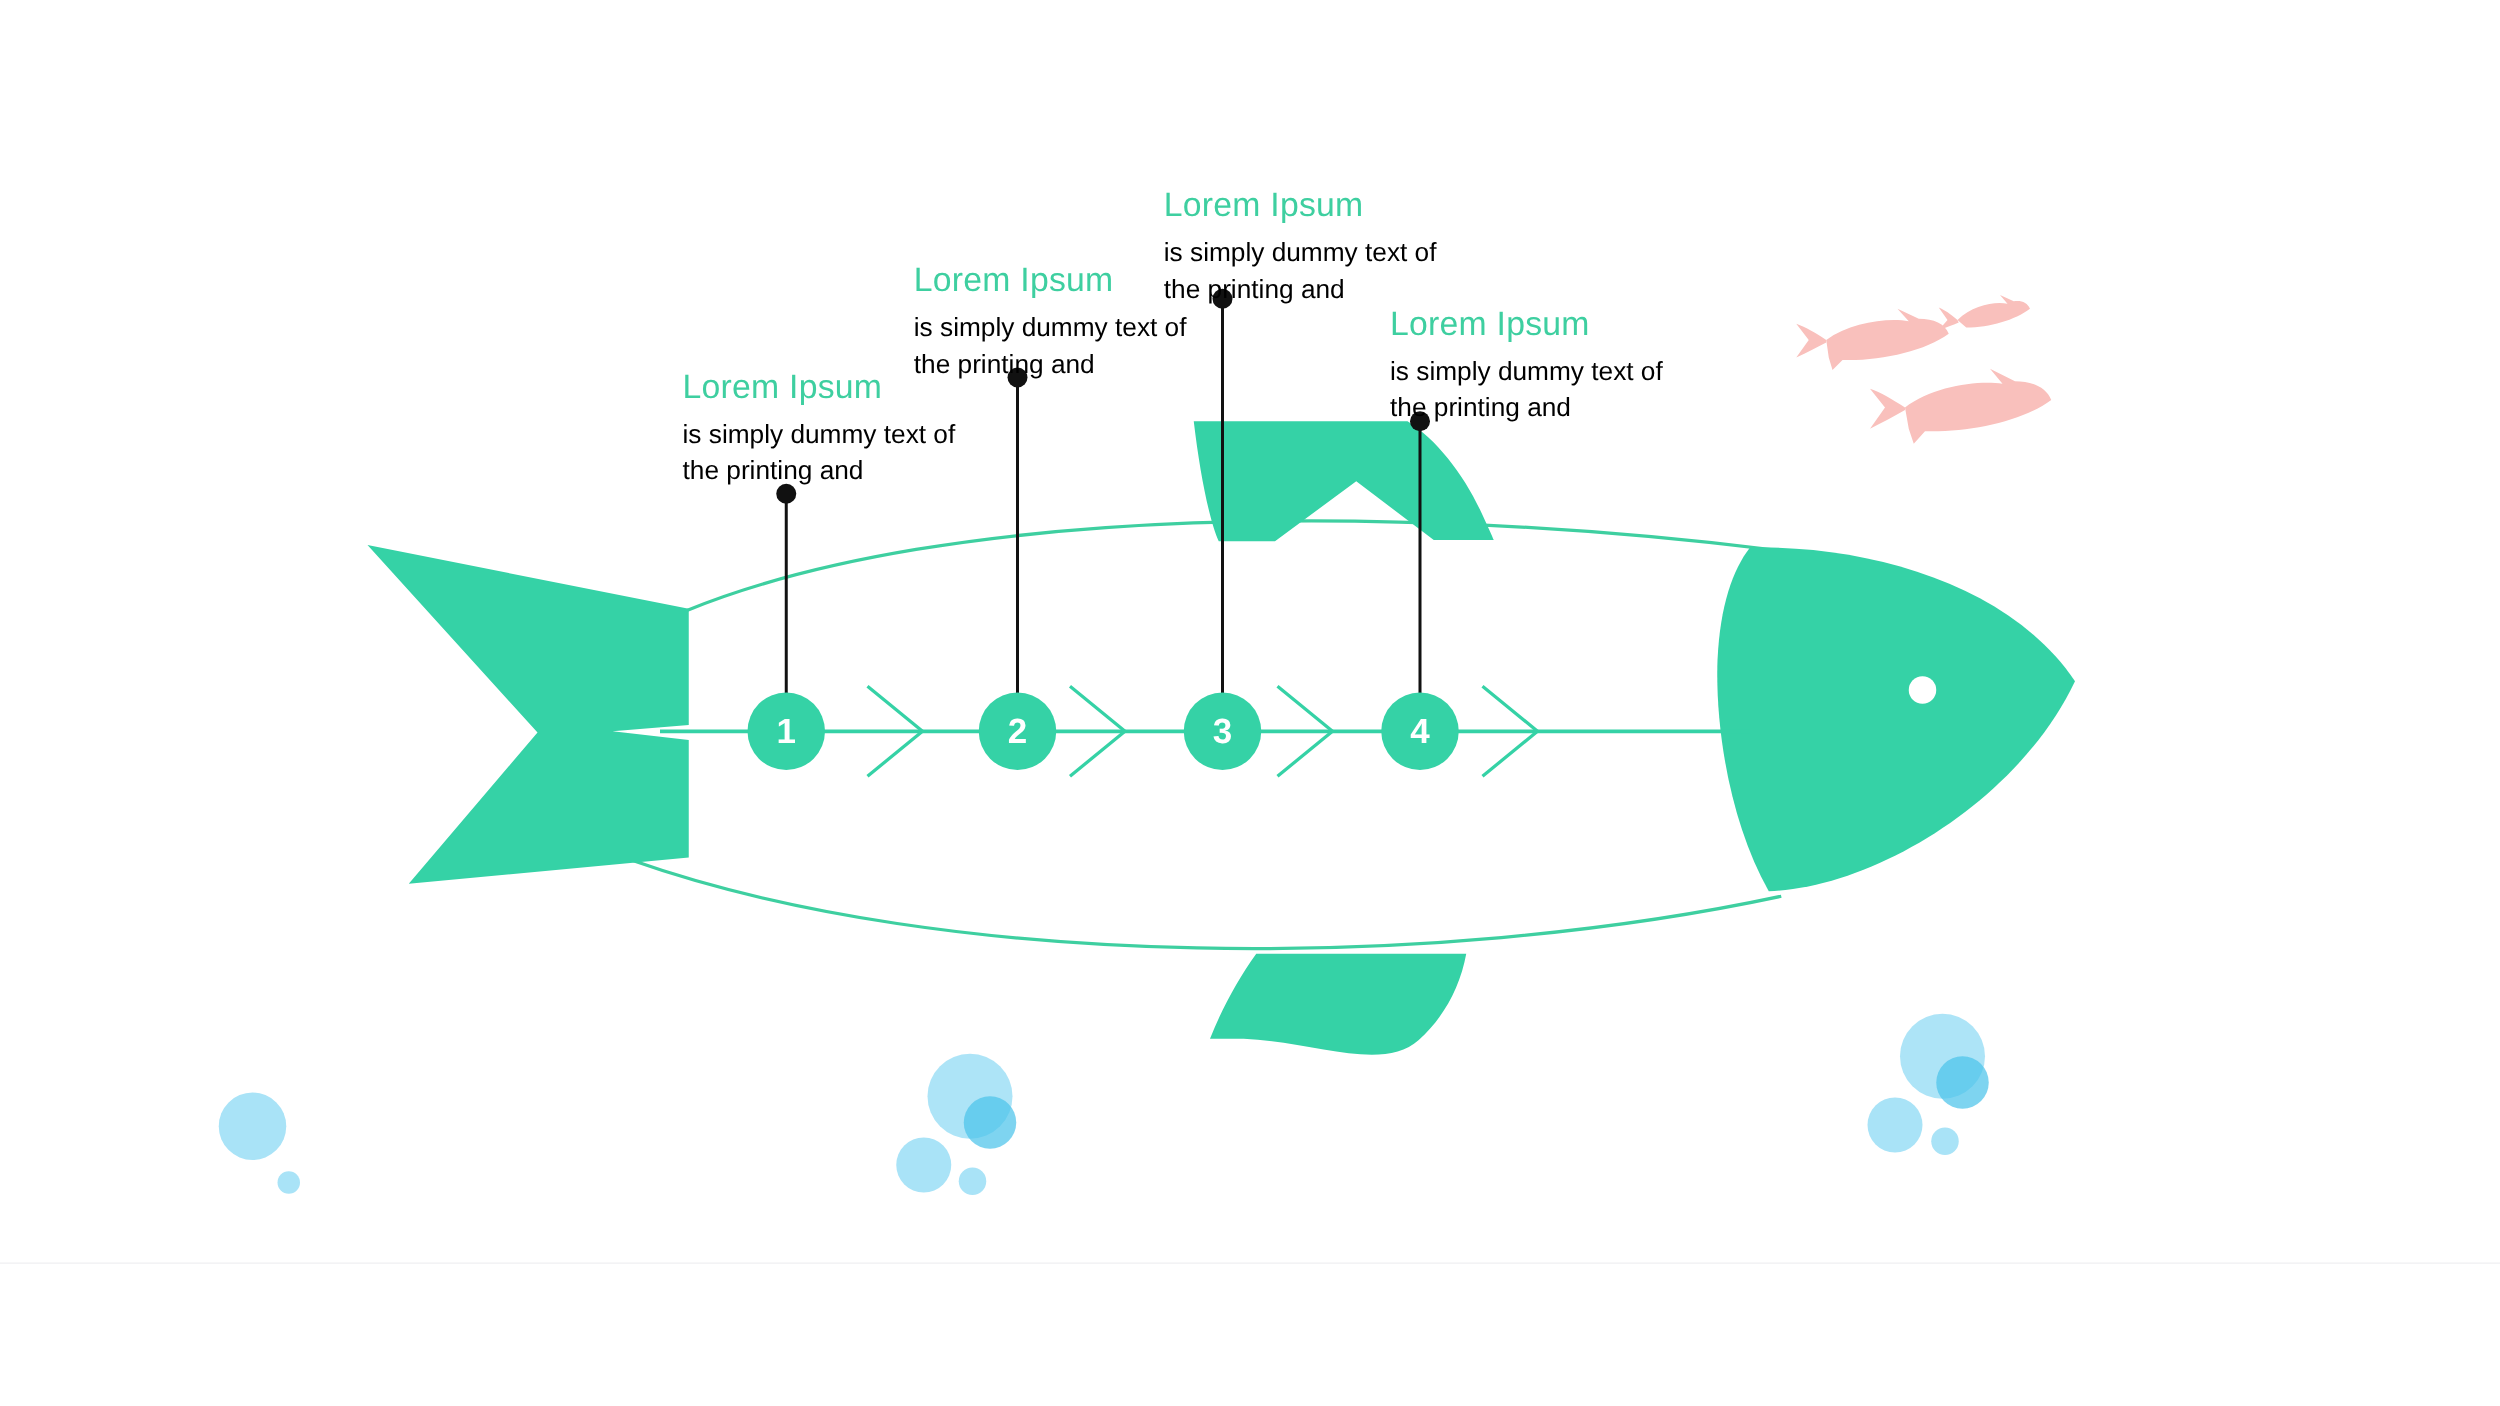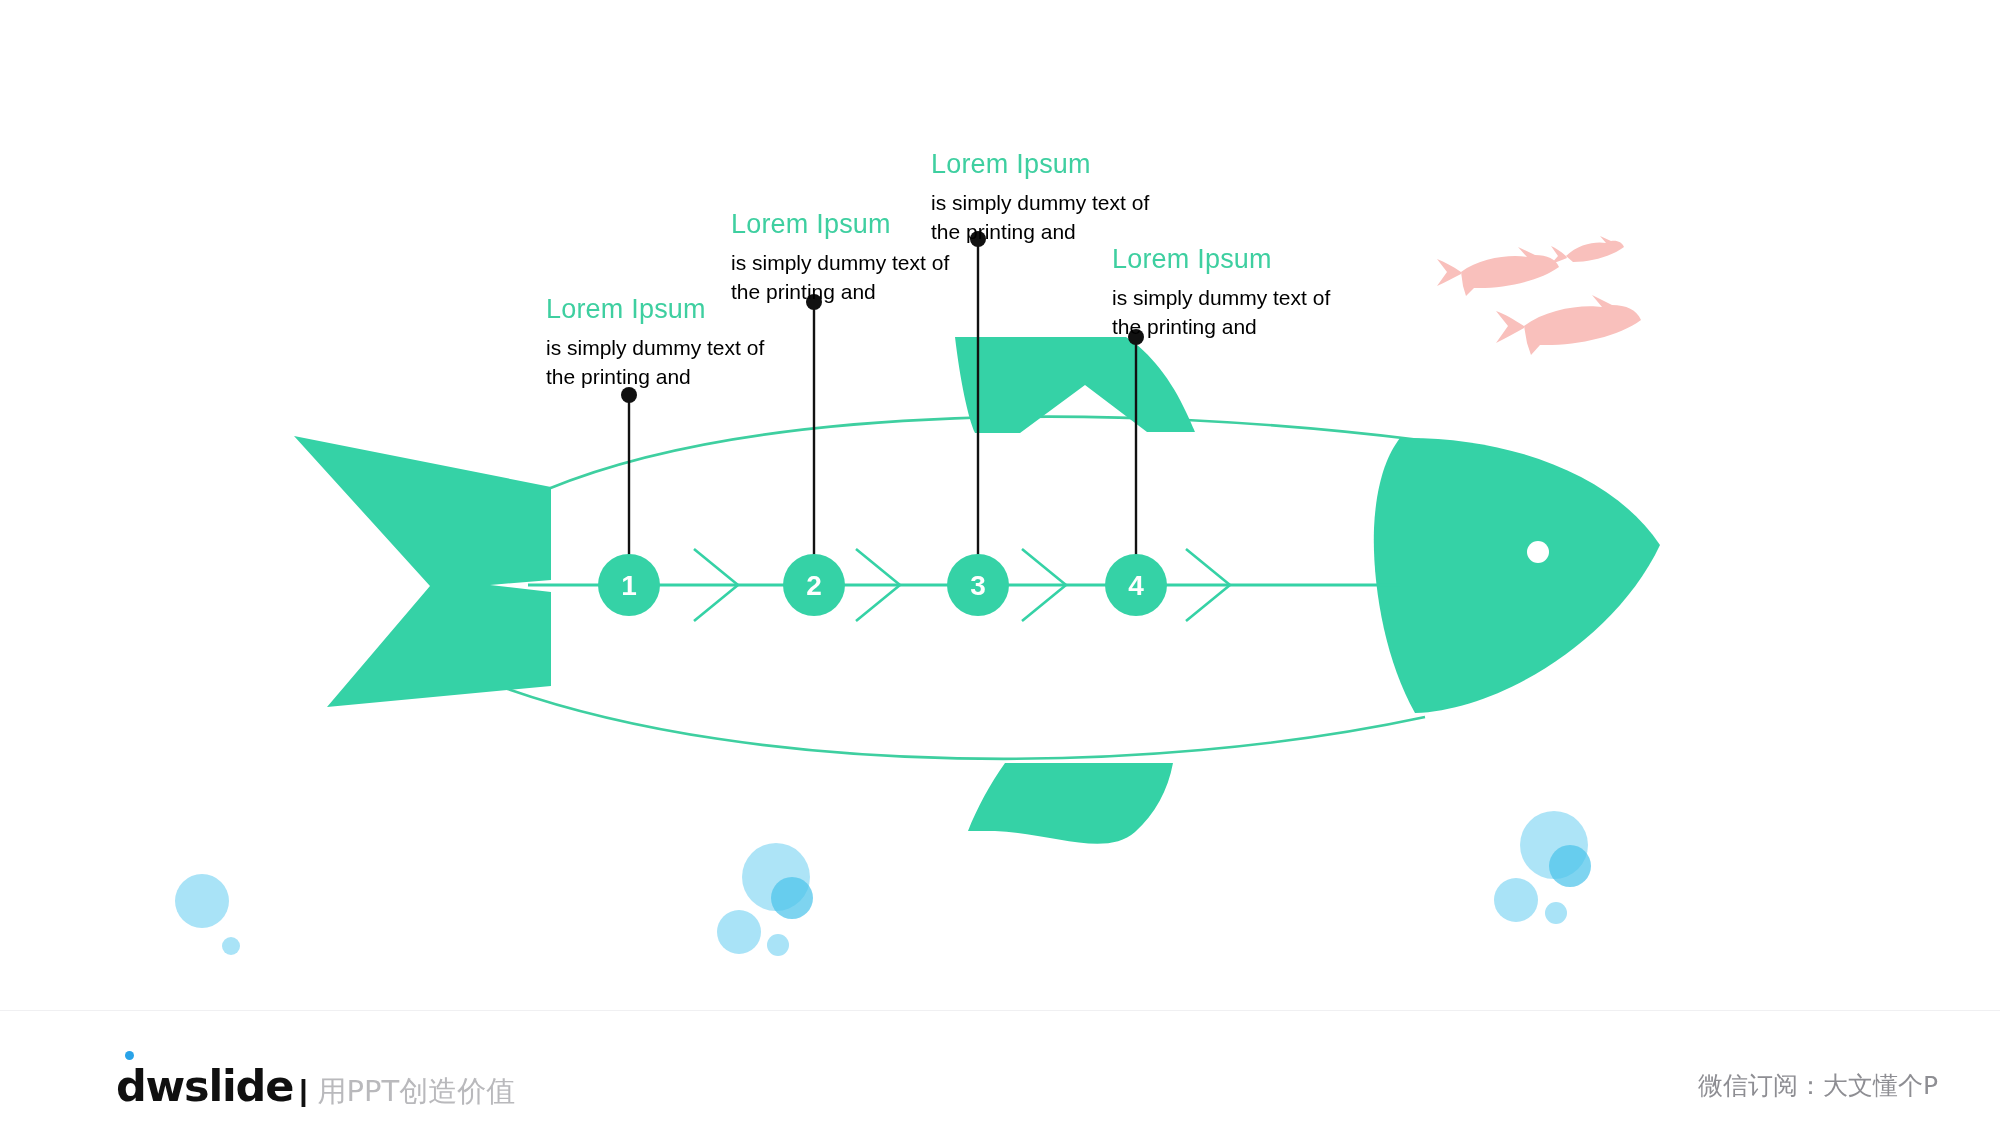--- a/index.html
+++ b/index.html
@@ -236,25 +236,14 @@
     <p class="label-body">the printing and</p>
   </div>
 
   <div class="label" id="label-4">
     <p class="label-title">Lorem Ipsum</p>
     <p class="label-body">is simply dummy text of</p>
     <p class="label-body">the printing and</p>
   </div>
 
   <div id="footer-divider"></div>
-  <div id="footer">
-    <div id="footer-left">
-      <span class="brand-wrap">
-        <span class="brand-dot"></span>
-        <span class="brand-text">dwslide</span>
-      </span>
-      <span class="brand-sep">|</span>
-      <span class="brand-tag">用PPT创造价值</span>
-    </div>
-    <div id="footer-right">微信订阅：大文懂个P</div>
-  </div>
 
 </div>
 
 </body></html>

